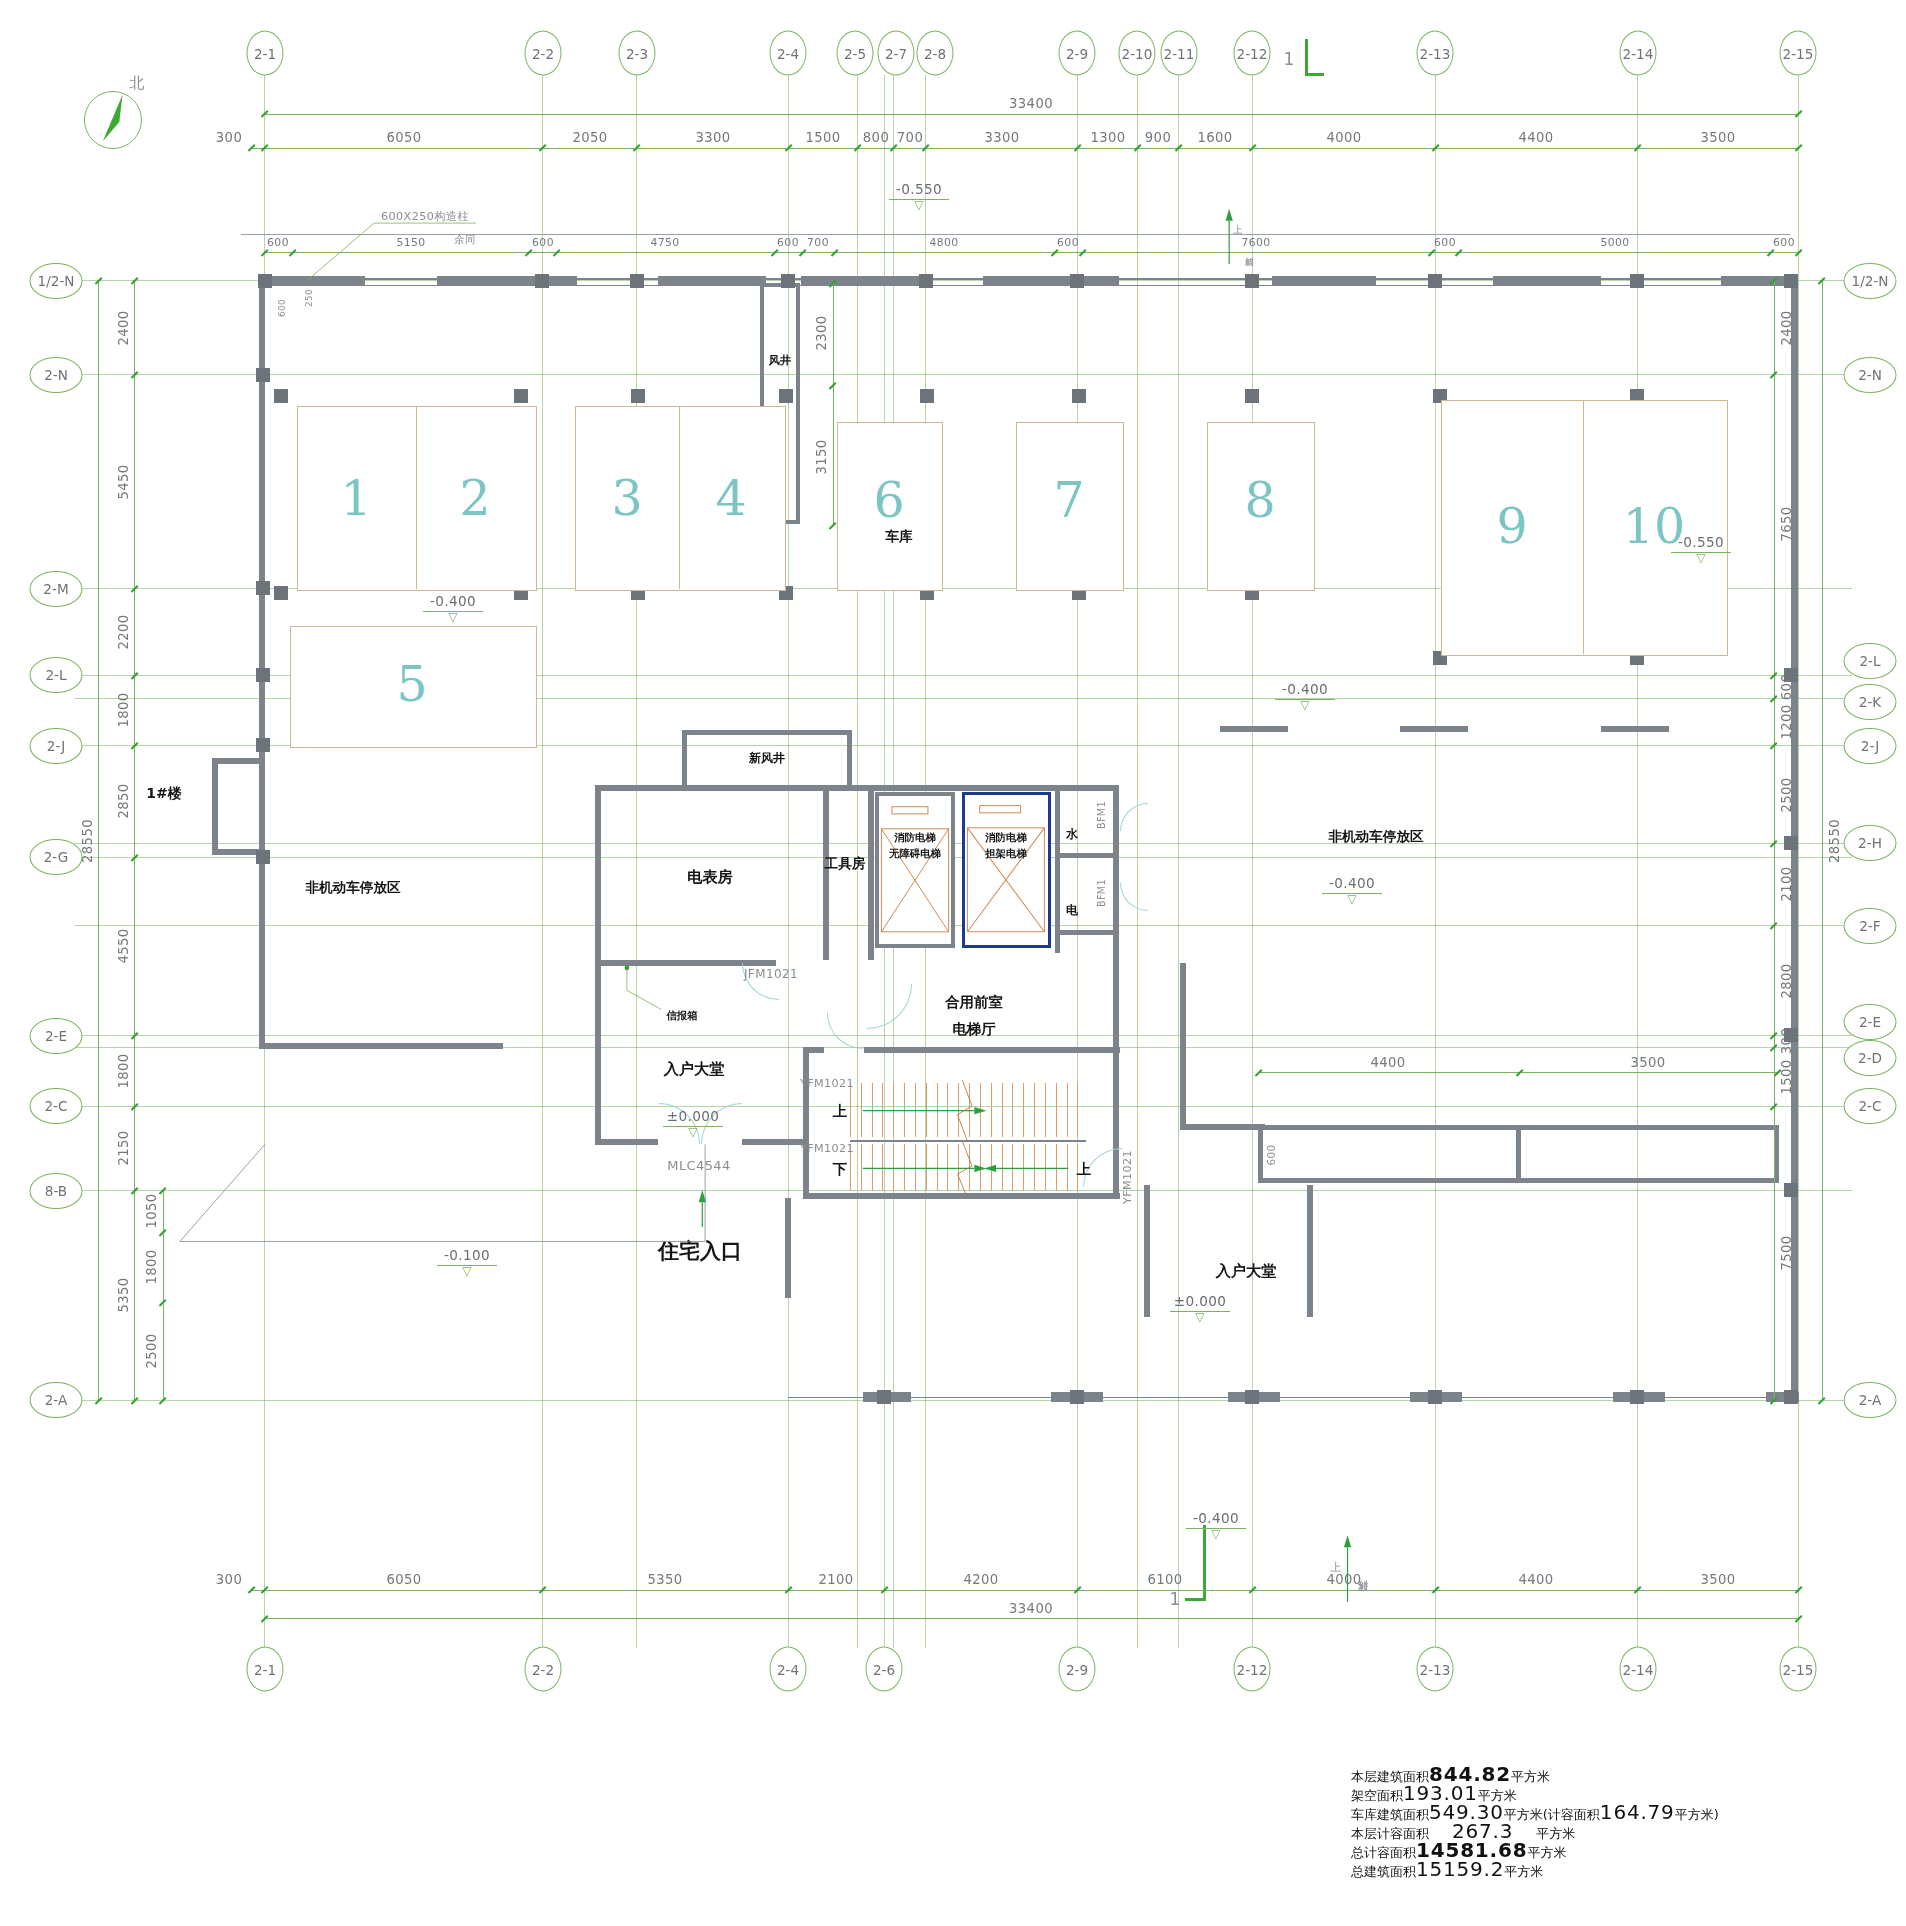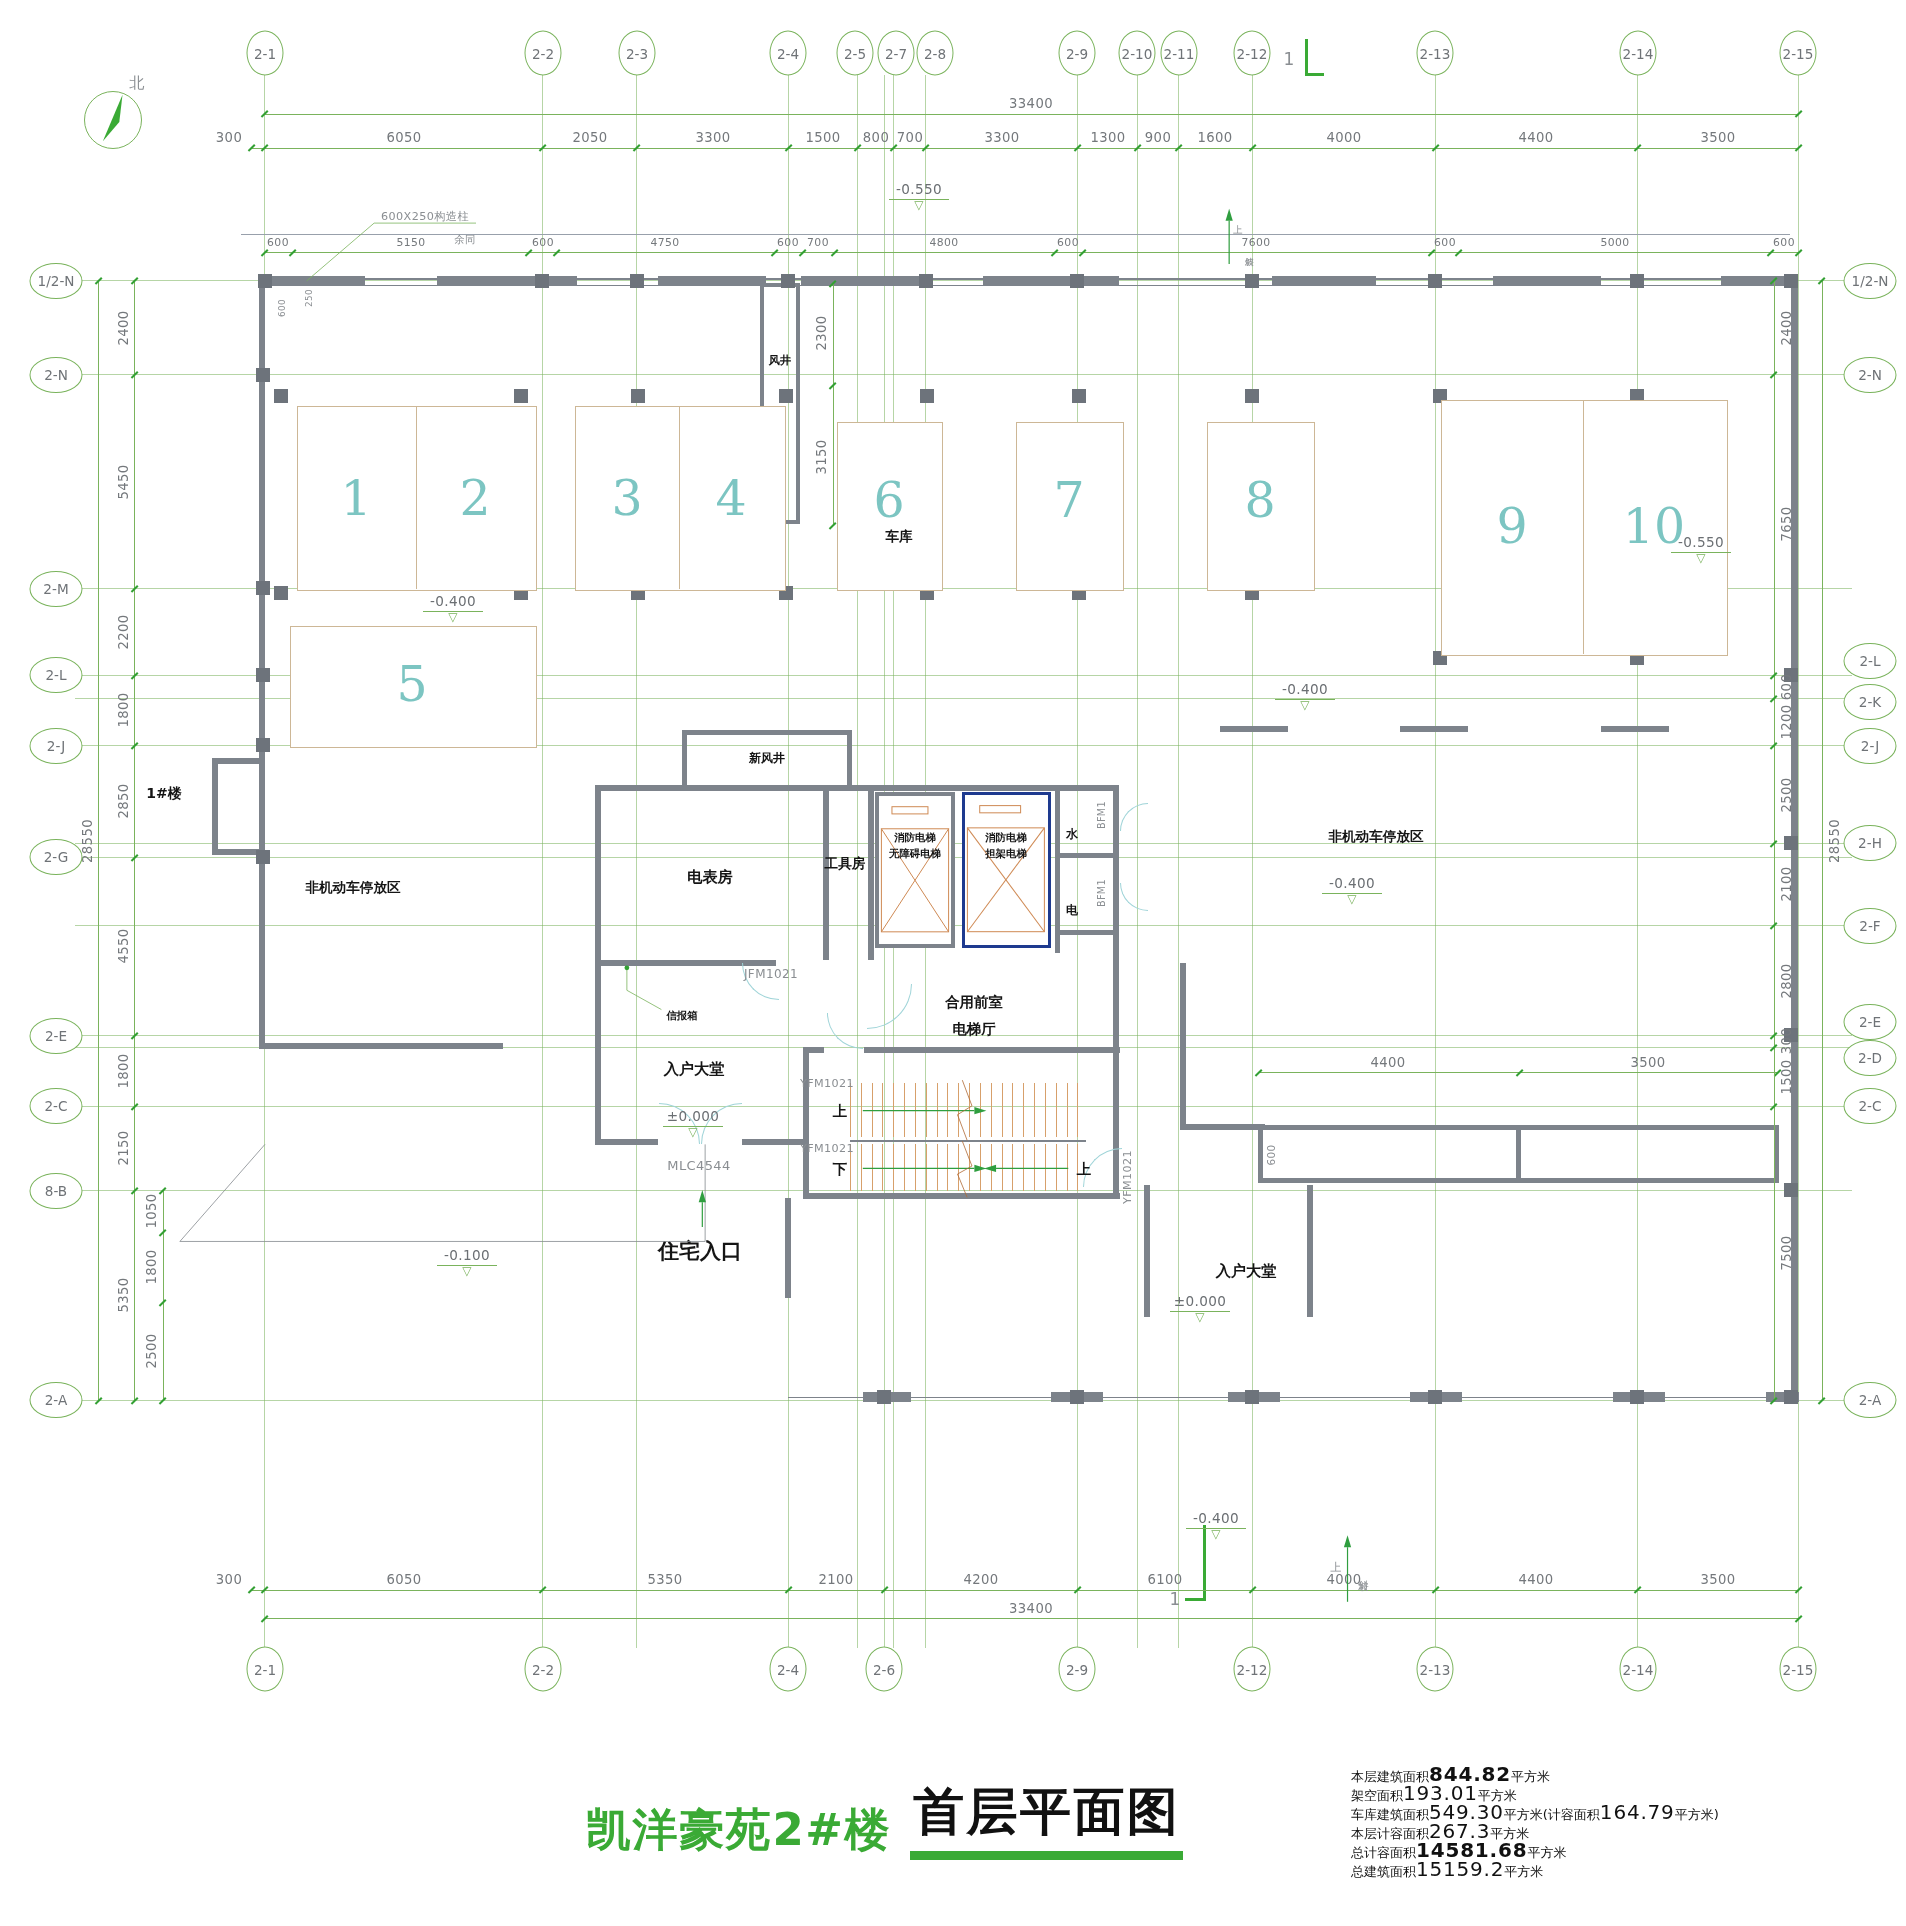--- a/index.html
+++ b/index.html
@@ -589,48 +589,41 @@
       </div>
       <div class="elevmark" style="left: 467px; top: 1247px;">
         <div class="" style="position: static;">-0.100</div>
         <div class="bar"></div>
         <div class="tri" style="position: static;">▽</div>
       </div>
     </div>
 
   <div id="north"></div>
 
-  <div id="titleblock">
-    <span id="title-project">凯洋豪苑2#楼</span>
-    <div id="title-wrap">
-      <div id="title-name">首层平面图</div>
-      <div id="title-underline" style="width: 273px;"></div>
-    </div>
-  </div>
 
   <div id="stats">
       <div class="statline" style="position: static;">
         <div class="sl" style="position: static;">本层建筑面积</div>
         <div class="sv" style="position: static; font-weight: bold;">844.82</div>
         <div class="sl" style="position: static;">平方米</div>
       </div>
       <div class="statline" style="position: static;">
         <div class="sl" style="position: static;">架空面积</div>
         <div class="sv" style="position: static;">193.01</div>
         <div class="sl" style="position: static;">平方米</div>
       </div>
       <div class="statline" style="position: static;">
         <div class="sl" style="position: static;">车库建筑面积</div>
         <div class="sv" style="position: static;">549.30</div>
         <div class="sl" style="position: static;">平方米(</div>
         <div class="sl" style="position: static;"> 计容面积</div>
         <div class="sv" style="position: static;">164.79</div>
         <div class="sl" style="position: static;">平方米)</div>
       </div>
-      <div class="statline" style="position: static;">
+      <div class="statline" style="position: static; gap: 23px;">
         <div class="sl" style="position: static;">本层计容面积</div>
         <div class="sv" style="position: static;">267.3</div>
         <div class="sl" style="position: static;">平方米</div>
       </div>
       <div class="statline" style="position: static;">
         <div class="sl" style="position: static;">总计容面积</div>
         <div class="sv" style="position: static; font-weight: bold;">14581.68</div>
         <div class="sl" style="position: static;">平方米</div>
       </div>
       <div class="statline" style="position: static;">

